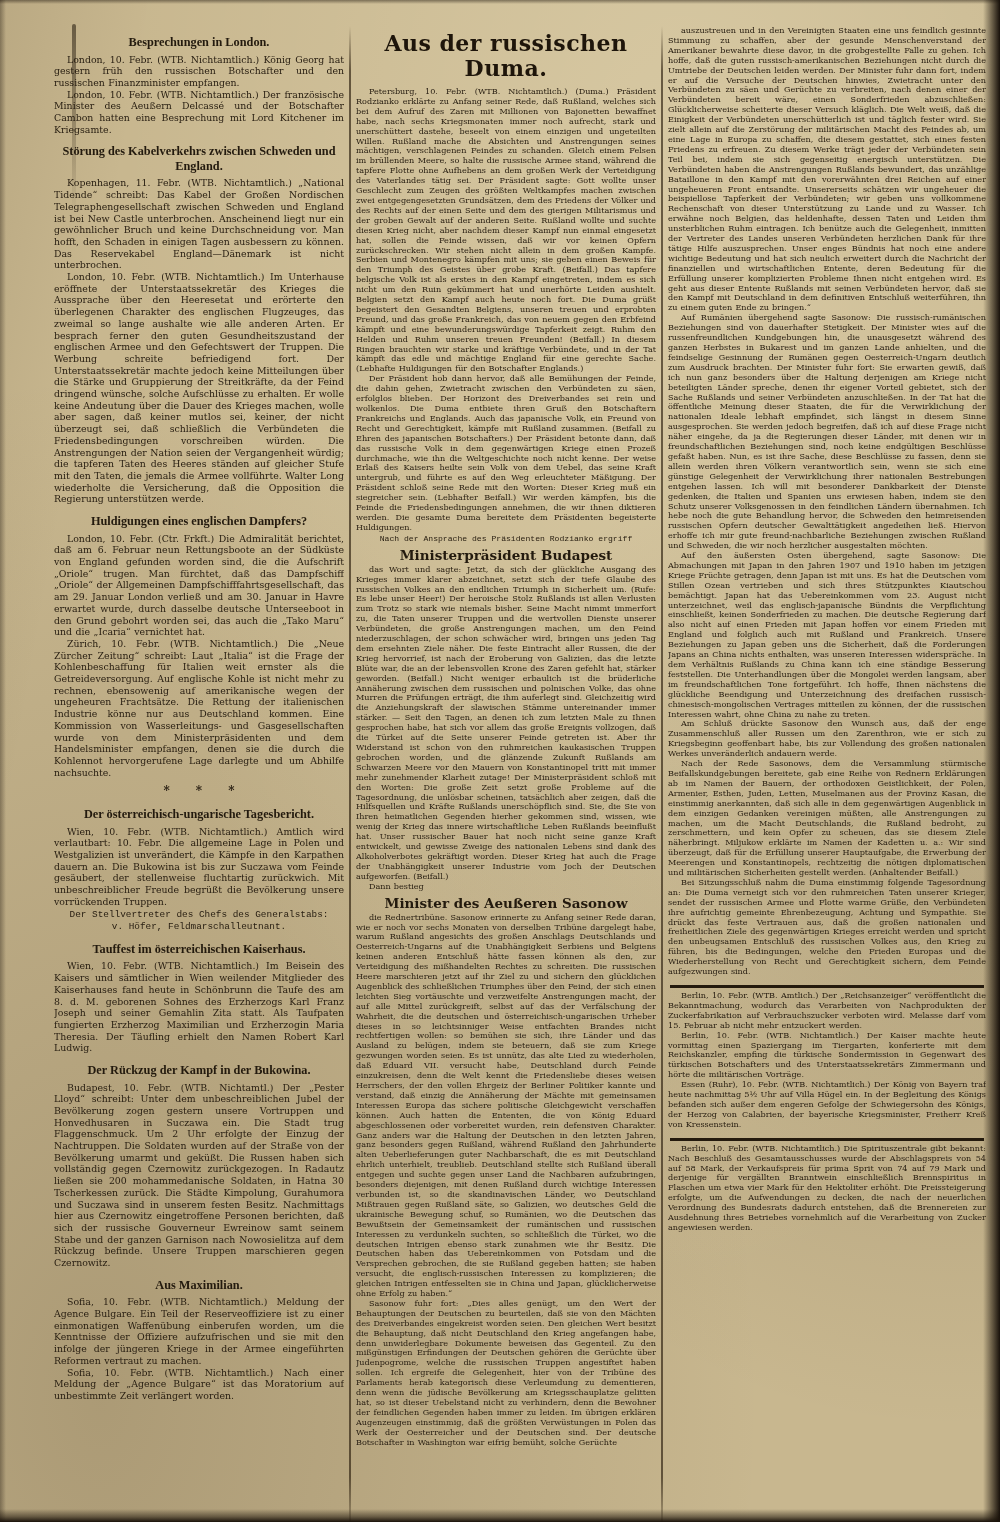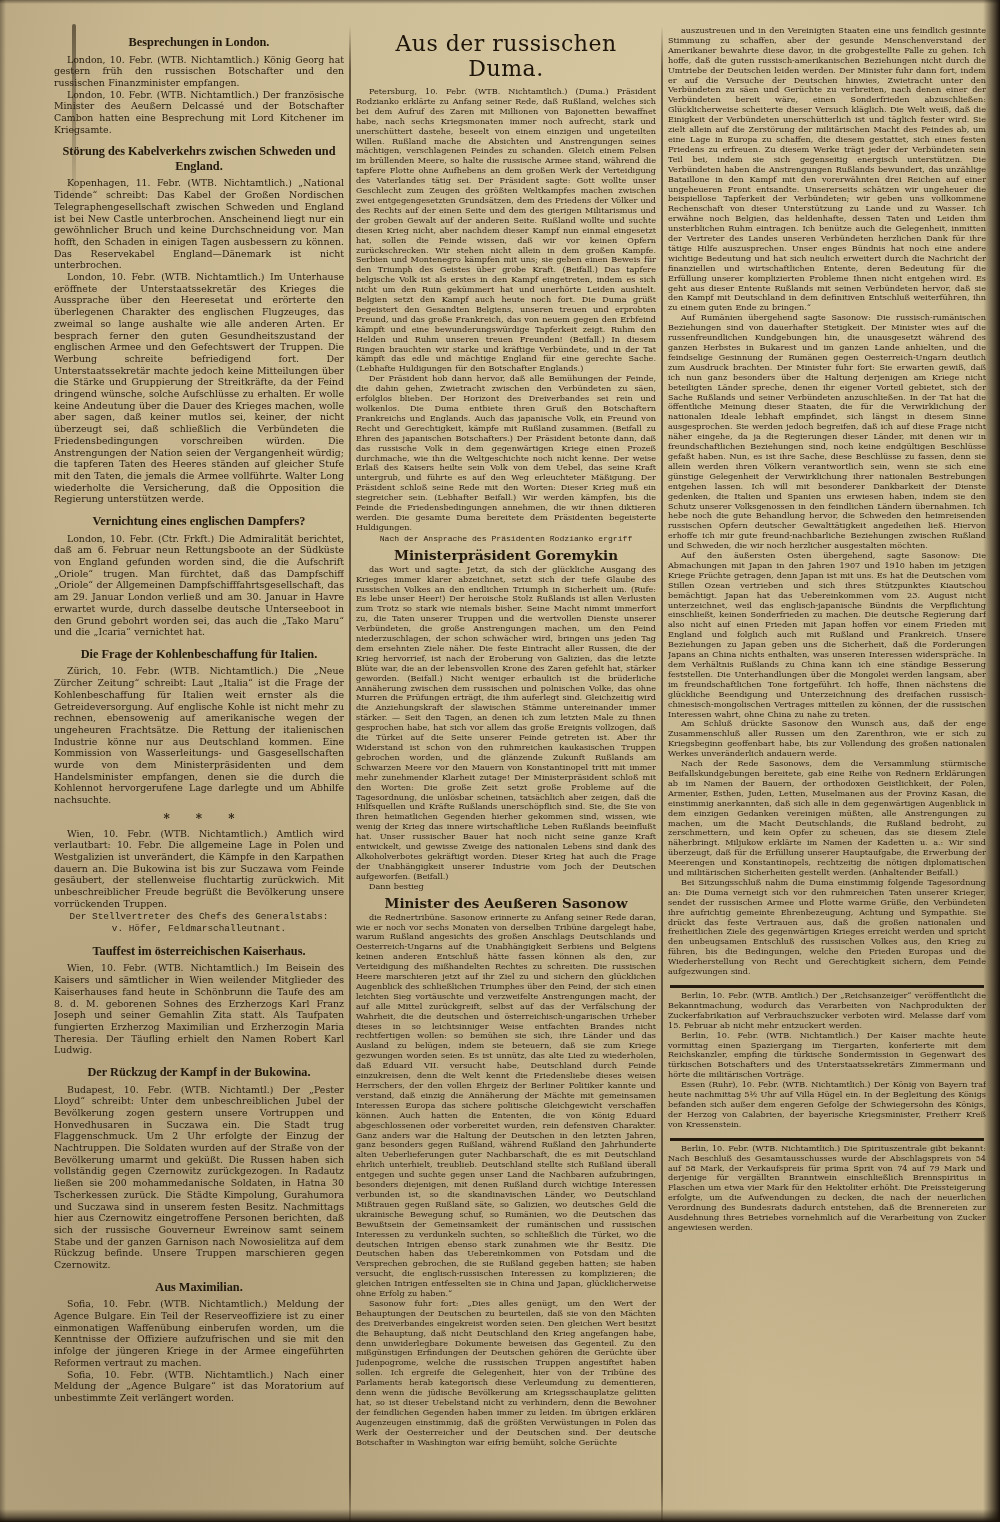--- a/index.html
+++ b/index.html
@@ -20,21 +20,21 @@
     display:flex;flex-direction:row;align-items:stretch;
     padding:26px 0 0 54px;box-sizing:border-box;
   }
   .col{overflow:hidden;}
   .col-1{width:290px;font-size:9.4px;line-height:11.7px;}
   .col-2{width:300px;font-size:8.1px;line-height:9.9px;}
   .col-3{width:318px;font-size:8.1px;line-height:9.9px;}
   .vrule{width:2px;background:linear-gradient(rgba(43,30,13,.0), rgba(43,30,13,.65) 3%, rgba(43,30,13,.65) 97%, rgba(43,30,13,.2));margin:0 5px;}
   .blk-p{text-align:justify;text-indent:13px;margin:0;word-spacing:.5px;}
   .blk-pc{text-align:center;margin:1px 0;font-family:Liberation Mono, monospace;}
-  .blk-h1{font-weight:normal;text-align:center;font-size:22px;line-height:25px;margin:5px 0 6px;color:#1e150a;letter-spacing:.5px;}
+  .blk-h1{font-weight:bold;text-align:center;font-size:22px;line-height:25px;margin:5px 0 6px;color:#1e150a;letter-spacing:.5px;}
   .col-1 .blk-h2{font-weight:bold;text-align:center;font-size:12.3px;line-height:14.5px;margin:9px 6px 4px;color:#231a0e;font-family:Liberation Serif, serif;}
   .blk-sub{font-weight:bold;text-align:center;font-size:13.5px;line-height:16px;margin:3px 0 2px;color:#231a0e;}
   .blk-stars{text-align:center;font-weight:bold;font-size:12px;letter-spacing:0;word-spacing:22px;margin:8px 0 2px;color:#2a2013;}
   .blk-rule{border:none;border-top:3px solid #241a0d;margin:8px 2px 3px;height:0;}
   
   .edge-right{position:absolute;top:0;right:0;width:17px;height:1522px;
     background:linear-gradient(to right, rgba(23,15,7,0), rgba(23,15,7,.55) 55%, #17100a);}
   .edge-bottom{position:absolute;left:0;bottom:0;width:1000px;height:13px;
     background:linear-gradient(to bottom, rgba(23,15,7,0), rgba(23,15,7,.5) 60%, #1a120a);}
   .edge-top{position:absolute;left:0;top:0;width:1000px;height:4px;
@@ -49,43 +49,43 @@
 
 <div id="paper">
   <div id="cols">
     <div class="col col-1">
         <div class="blk-h2">Besprechungen in London.</div>
         <div class="blk-p">London, 10. Febr. (WTB. Nichtamtlich.) König Georg hat gestern früh den russischen Botschafter und den russischen Finanzminister empfangen.</div>
         <div class="blk-p">London, 10. Febr. (WTB. Nichtamtlich.) Der französische Minister des Aeußern Delcassé und der Botschafter Cambon hatten eine Besprechung mit Lord Kitchener im Kriegsamte.</div>
         <div class="blk-h2">Störung des Kabelverkehrs zwischen Schweden und England.</div>
         <div class="blk-p">Kopenhagen, 11. Febr. (WTB. Nichtamtlich.) „National Tidende“ schreibt: Das Kabel der Großen Nordischen Telegraphengesellschaft zwischen Schweden und England ist bei New Castle unterbrochen. Anscheinend liegt nur ein gewöhnlicher Bruch und keine Durchschneidung vor. Man hofft, den Schaden in einigen Tagen ausbessern zu können. Das Reservekabel England—Dänemark ist nicht unterbrochen.</div>
         <div class="blk-p">London, 10. Febr. (WTB. Nichtamtlich.) Im Unterhause eröffnete der Unterstaatssekretär des Krieges die Aussprache über den Heeresetat und erörterte den überlegenen Charakter des englischen Flugzeuges, das zweimal so lange aushalte wie alle anderen Arten. Er besprach ferner den guten Gesundheitszustand der englischen Armee und den Gefechtswert der Truppen. Die Werbung schreite befriedigend fort. Der Unterstaatssekretär machte jedoch keine Mitteilungen über die Stärke und Gruppierung der Streitkräfte, da der Feind dringend wünsche, solche Aufschlüsse zu erhalten. Er wolle keine Andeutung über die Dauer des Krieges machen, wolle aber sagen, daß keiner mutlos sei, keiner, der nicht überzeugt sei, daß schließlich die Verbündeten die Friedensbedingungen vorschreiben würden. Die Anstrengungen der Nation seien der Vergangenheit würdig; die tapferen Taten des Heeres ständen auf gleicher Stufe mit den Taten, die jemals die Armee vollführte. Walter Long wiederholte die Versicherung, daß die Opposition die Regierung unterstützen werde.</div>
-        <div class="blk-h2">Vernichtung eines englischen Dampfers?</div>
+        <div class="blk-h2">Huldigungen eines englischen Dampfers?</div>
         <div class="blk-p">London, 10. Febr. (Ctr. Frkft.) Die Admiralität berichtet, daß am 6. Februar neun Rettungsboote an der Südküste von England gefunden worden sind, die die Aufschrift „Oriole“ trugen. Man fürchtet, daß das Dampfschiff „Oriole“ der Allgemeinen Dampfschifffahrtsgesellschaft, das am 29. Januar London verließ und am 30. Januar in Havre erwartet wurde, durch dasselbe deutsche Unterseeboot in den Grund gebohrt worden sei, das auch die „Tako Maru“ und die „Icaria“ vernichtet hat.</div>
-        <div class="blk-h2">Die Frage der Kohlenbeschaffung für Italien.</div>
         <div class="blk-p">Zürich, 10. Febr. (WTB. Nichtamtlich.) Die „Neue Zürcher Zeitung“ schreibt: Laut „Italia“ ist die Frage der Kohlenbeschaffung für Italien weit ernster als die Getreideversorgung. Auf englische Kohle ist nicht mehr zu rechnen, ebensowenig auf amerikanische wegen der ungeheuren Frachtsätze. Die Rettung der italienischen Industrie könne nur aus Deutschland kommen. Eine Kommission von Wasserleitungs- und Gasgesellschaften wurde von dem Ministerpräsidenten und dem Handelsminister empfangen, denen sie die durch die Kohlennot hervorgerufene Lage darlegte und um Abhilfe nachsuchte.</div>
         <div class="blk-stars">* * *</div>
+        <div class="blk-h2">Der österreichisch-ungarische Tagesbericht.</div>
         <div class="blk-p">Wien, 10. Febr. (WTB. Nichtamtlich.) Amtlich wird verlautbart: 10. Febr. Die allgemeine Lage in Polen und Westgalizien ist unverändert, die Kämpfe in den Karpathen dauern an. Die Bukowina ist bis zur Suczawa vom Feinde gesäubert, der stellenweise fluchtartig zurückwich. Mit unbeschreiblicher Freude begrüßt die Bevölkerung unsere vorrückenden Truppen.</div>
         <div class="blk-pc">Der Stellvertreter des Chefs des Generalstabs:</div>
         <div class="blk-pc">v. Höfer, Feldmarschalleutnant.</div>
         <div class="blk-h2">Tauffest im österreichischen Kaiserhaus.</div>
         <div class="blk-p">Wien, 10. Febr. (WTB. Nichtamtlich.) Im Beisein des Kaisers und sämtlicher in Wien weilender Mitglieder des Kaiserhauses fand heute in Schönbrunn die Taufe des am 8. d. M. geborenen Sohnes des Erzherzogs Karl Franz Joseph und seiner Gemahlin Zita statt. Als Taufpaten fungierten Erzherzog Maximilian und Erzherzogin Maria Theresia. Der Täufling erhielt den Namen Robert Karl Ludwig.</div>
         <div class="blk-h2">Der Rückzug der Kampf in der Bukowina.</div>
         <div class="blk-p">Budapest, 10. Febr. (WTB. Nichtamtl.) Der „Pester Lloyd“ schreibt: Unter dem unbeschreiblichen Jubel der Bevölkerung zogen gestern unsere Vortruppen und Honvedhusaren in Suczawa ein. Die Stadt trug Flaggenschmuck. Um 2 Uhr erfolgte der Einzug der Nachtruppen. Die Soldaten wurden auf der Straße von der Bevölkerung umarmt und geküßt. Die Russen haben sich vollständig gegen Czernowitz zurückgezogen. In Radautz ließen sie 200 mohammedanische Soldaten, in Hatna 30 Tscherkessen zurück. Die Städte Kimpolung, Gurahumora und Suczawa sind in unserem festen Besitz. Nachmittags hier aus Czernowitz eingetroffene Personen berichten, daß sich der russische Gouverneur Ewreinow samt seinem Stabe und der ganzen Garnison nach Nowosielitza auf dem Rückzug befinde. Unsere Truppen marschieren gegen Czernowitz.</div>
         <div class="blk-h2">Aus Maximilian.</div>
         <div class="blk-p">Sofia, 10. Febr. (WTB. Nichtamtlich.) Meldung der Agence Bulgare. Ein Teil der Reserveoffiziere ist zu einer einmonatigen Waffenübung einberufen worden, um die Kenntnisse der Offiziere aufzufrischen und sie mit den infolge der jüngeren Kriege in der Armee eingeführten Reformen vertraut zu machen.</div>
         <div class="blk-p">Sofia, 10. Febr. (WTB. Nichtamtlich.) Nach einer Meldung der „Agence Bulgare“ ist das Moratorium auf unbestimmte Zeit verlängert worden.</div>
       </div>
     <div class="vrule"></div>
     <div class="col col-2">
         <div class="blk-h1">Aus der russischen Duma.</div>
         <div class="blk-p">Petersburg, 10. Febr. (WTB. Nichtamtlich.) (Duma.) Präsident Rodzianko erklärte zu Anfang seiner Rede, daß Rußland, welches sich bei dem Aufruf des Zaren mit Millionen von Bajonetten bewaffnet habe, nach sechs Kriegsmonaten immer noch aufrecht, stark und unerschüttert dastehe, beseelt von einem einzigen und ungeteilten Willen. Rußland mache die Absichten und Anstrengungen seines mächtigen, verschlagenen Feindes zu schanden. Gleich einem Felsen im brüllenden Meere, so halte die russische Armee stand, während die tapfere Flotte ohne Aufhebens an dem großen Werk der Verteidigung des Vaterlandes tätig sei. Der Präsident sagte: Gott wollte unser Geschlecht zum Zeugen des größten Weltkampfes machen zwischen zwei entgegengesetzten Grundsätzen, dem des Friedens der Völker und des Rechts auf der einen Seite und dem des gierigen Militarismus und der groben Gewalt auf der anderen Seite. Rußland wollte und suchte diesen Krieg nicht, aber nachdem dieser Kampf nun einmal eingesetzt hat, sollen die Feinde wissen, daß wir vor keinen Opfern zurückschrecken. Wir stehen nicht allein in dem großen Kampfe. Serbien und Montenegro kämpfen mit uns; sie geben einen Beweis für den Triumph des Geistes über grobe Kraft. (Beifall.) Das tapfere belgische Volk ist als erstes in den Kampf eingetreten, indem es sich nicht um den Ruin gekümmert hat und unerhörte Leiden aushielt. Belgien setzt den Kampf auch heute noch fort. Die Duma grüßt begeistert den Gesandten Belgiens, unseren treuen und erprobten Freund, und das große Frankreich, das von neuem gegen den Erbfeind kämpft und eine bewunderungswürdige Tapferkeit zeigt. Ruhm den Helden und Ruhm unseren treuen Freunden! (Beifall.) In diesem Ringen brauchten wir starke und kräftige Verbündete, und in der Tat kämpft das edle und mächtige England für eine gerechte Sache. (Lebhafte Huldigungen für den Botschafter Englands.)</div>
         <div class="blk-p">Der Präsident hob dann hervor, daß alle Bemühungen der Feinde, die dahin gehen, Zwietracht zwischen den Verbündeten zu säen, erfolglos blieben. Der Horizont des Dreiverbandes sei rein und wolkenlos. Die Duma entbiete ihren Gruß den Botschaftern Frankreichs und Englands. Auch das japanische Volk, ein Freund von Recht und Gerechtigkeit, kämpfe mit Rußland zusammen. (Beifall zu Ehren des japanischen Botschafters.) Der Präsident betonte dann, daß das russische Volk in dem gegenwärtigen Kriege einen Prozeß durchmache, wie ihn die Weltgeschichte noch nicht kenne. Der weise Erlaß des Kaisers heilte sein Volk von dem Uebel, das seine Kraft untergrub, und führte es auf den Weg erleuchteter Mäßigung. Der Präsident schloß seine Rede mit den Worten: Dieser Krieg muß ein siegreicher sein. (Lebhafter Beifall.) Wir werden kämpfen, bis die Feinde die Friedensbedingungen annehmen, die wir ihnen diktieren werden. Die gesamte Duma bereitete dem Präsidenten begeisterte Huldigungen.</div>
         <div class="blk-pc">Nach der Ansprache des Präsidenten Rodzianko ergriff</div>
-        <div class="blk-sub">Ministerpräsident Goremykin</div>
+        <div class="blk-sub">Ministerpräsident Budapest</div>
         <div class="blk-p">das Wort und sagte: Jetzt, da sich der glückliche Ausgang des Krieges immer klarer abzeichnet, setzt sich der tiefe Glaube des russischen Volkes an den endlichen Triumph in Sicherheit um. (Rufe: Es lebe unser Heer!) Der heroische Stolz Rußlands ist allen Verlusten zum Trotz so stark wie niemals bisher. Seine Macht nimmt immerfort zu, die Taten unserer Truppen und die wertvollen Dienste unserer Verbündeten, die große Anstrengungen machen, um den Feind niederzuschlagen, der schon schwächer wird, bringen uns jeden Tag dem ersehnten Ziele näher. Die feste Eintracht aller Russen, die der Krieg hervorrief, ist nach der Eroberung von Galizien, das die letzte Blüte war, die an der lebensvollen Krone des Zaren gefehlt hat, stärker geworden. (Beifall.) Nicht weniger erbaulich ist die brüderliche Annäherung zwischen dem russischen und polnischen Volke, das ohne Murren die Prüfungen erträgt, die ihm auferlegt sind. Gleichzeitig wird die Anziehungskraft der slawischen Stämme untereinander immer stärker. — Seit den Tagen, an denen ich zum letzten Male zu Ihnen gesprochen habe, hat sich vor allem das große Ereignis vollzogen, daß die Türkei auf die Seite unserer Feinde getreten ist. Aber ihr Widerstand ist schon von den ruhmreichen kaukasischen Truppen gebrochen worden, und die glänzende Zukunft Rußlands am Schwarzen Meere vor den Mauern von Konstantinopel tritt mit immer mehr zunehmender Klarheit zutage! Der Ministerpräsident schloß mit den Worten: Die große Zeit setzt große Probleme auf die Tagesordnung, die unlösbar scheinen, tatsächlich aber zeigen, daß die Hilfsquellen und Kräfte Rußlands unerschöpflich sind. Sie, die Sie von Ihren heimatlichen Gegenden hierher gekommen sind, wissen, wie wenig der Krieg das innere wirtschaftliche Leben Rußlands beeinflußt hat. Unser russischer Bauer hat noch nicht seine ganze Kraft entwickelt, und gewisse Zweige des nationalen Lebens sind dank des Alkoholverbotes gekräftigt worden. Dieser Krieg hat auch die Frage der Unabhängigkeit unserer Industrie vom Joch der Deutschen aufgeworfen. (Beifall.)</div>
         <div class="blk-p">Dann bestieg</div>
         <div class="blk-sub">Minister des Aeußeren Sasonow</div>
         <div class="blk-p">die Rednertribüne. Sasonow erinnerte zu Anfang seiner Rede daran, wie er noch vor sechs Monaten von derselben Tribüne dargelegt habe, warum Rußland angesichts des großen Anschlags Deutschlands und Oesterreich-Ungarns auf die Unabhängigkeit Serbiens und Belgiens keinen anderen Entschluß hätte fassen können als den, zur Verteidigung des mißhandelten Rechtes zu schreiten. Die russischen Heere marschieren jetzt auf ihr Ziel zu und sichern den glücklichen Augenblick des schließlichen Triumphes über den Feind, der sich einen leichten Sieg vortäuschte und verzweifelte Anstrengungen macht, der auf alle Mittel zurückgreift, selbst auf das der Verfälschung der Wahrheit, die die deutschen und österreichisch-ungarischen Urheber dieses in so leichtsinniger Weise entfachten Brandes nicht rechtfertigen wollen: so bemühen sie sich, ihre Länder und das Ausland zu belügen, indem sie beteuern, daß sie zum Kriege gezwungen worden seien. Es ist unnütz, das alte Lied zu wiederholen, daß Eduard VII. versucht habe, Deutschland durch Feinde einzukreisen, denn die Welt kennt die Friedensliebe dieses weisen Herrschers, der den vollen Ehrgeiz der Berliner Politiker kannte und verstand, daß einzig die Annäherung der Mächte mit gemeinsamen Interessen Europa das sichere politische Gleichgewicht verschaffen können. Auch hatten die Ententen, die von König Eduard abgeschlossenen oder vorbereitet wurden, rein defensiven Charakter. Ganz anders war die Haltung der Deutschen in den letzten Jahren, ganz besonders gegen Rußland, während Rußland den Jahrhunderte alten Ueberlieferungen guter Nachbarschaft, die es mit Deutschland ehrlich unterhielt, treublieb. Deutschland stellte sich Rußland überall entgegen und suchte gegen unser Land die Nachbaren aufzubringen, besonders diejenigen, mit denen Rußland durch wichtige Interessen verbunden ist, so die skandinavischen Länder, wo Deutschland Mißtrauen gegen Rußland säte, so Galizien, wo deutsches Geld die ukrainische Bewegung schuf, so Rumänien, wo die Deutschen das Bewußtsein der Gemeinsamkeit der rumänischen und russischen Interessen zu verdunkeln suchten, so schließlich die Türkei, wo die deutschen Intrigen ebenso stark zunahmen wie ihr Besitz. Die Deutschen haben das Uebereinkommen von Potsdam und die Versprechen gebrochen, die sie Rußland gegeben hatten; sie haben versucht, die englisch-russischen Interessen zu komplizieren; die gleichen Intrigen entfesselten sie in China und Japan, glücklicherweise ohne Erfolg zu haben.“</div>
         <div class="blk-p">Sasonow fuhr fort: „Dies alles genügt, um den Wert der Behauptungen der Deutschen zu beurteilen, daß sie von den Mächten des Dreiverbandes eingekreist worden seien. Den gleichen Wert besitzt die Behauptung, daß nicht Deutschland den Krieg angefangen habe, denn unwiderlegbare Dokumente beweisen das Gegenteil. Zu den mißgünstigen Erfindungen der Deutschen gehören die Gerüchte über Judenpogrome, welche die russischen Truppen angestiftet haben sollen. Ich ergreife die Gelegenheit, hier von der Tribüne des Parlaments herab kategorisch diese Verleumdung zu dementieren, denn wenn die jüdische Bevölkerung am Kriegsschauplatze gelitten hat, so ist dieser Uebelstand nicht zu verhindern, denn die Bewohner der feindlichen Gegenden haben immer zu leiden. Im übrigen erklären Augenzeugen einstimmig, daß die größten Verwüstungen in Polen das Werk der Oesterreicher und der Deutschen sind. Der deutsche Botschafter in Washington war eifrig bemüht, solche Gerüchte</div>
       </div>
     <div class="vrule"></div>
     <div class="col col-3">
         <div class="blk-p">auszustreuen und in den Vereinigten Staaten eine uns feindlich gesinnte Stimmung zu schaffen, aber der gesunde Menschenverstand der Amerikaner bewahrte diese davor, in die grobgestellte Falle zu gehen. Ich hoffe, daß die guten russisch-amerikanischen Beziehungen nicht durch die Umtriebe der Deutschen leiden werden. Der Minister fuhr dann fort, indem er auf die Versuche der Deutschen hinwies, Zwietracht unter den Verbündeten zu säen und Gerüchte zu verbreiten, nach denen einer der Verbündeten bereit wäre, einen Sonderfrieden abzuschließen: Glücklicherweise scheiterte dieser Versuch kläglich. Die Welt weiß, daß die Einigkeit der Verbündeten unerschütterlich ist und täglich fester wird. Sie zielt allein auf die Zerstörung der militärischen Macht des Feindes ab, um eine Lage in Europa zu schaffen, die diesem gestattet, sich eines festen Friedens zu erfreuen. Zu diesem Werke trägt jeder der Verbündeten sein Teil bei, indem sie sich gegenseitig energisch unterstützen. Die Verbündeten haben die Anstrengungen Rußlands bewundert, das unzählige Bataillone in den Kampf mit den vorerwähnten drei Reichen auf einer ungeheueren Front entsandte. Unsererseits schätzen wir ungeheuer die beispiellose Tapferkeit der Verbündeten; wir geben uns vollkommene Rechenschaft von dieser Unterstützung zu Lande und zu Wasser. Ich erwähne noch Belgien, das heldenhafte, dessen Taten und Leiden ihm unsterblichen Ruhm eintragen. Ich benütze auch die Gelegenheit, inmitten der Vertreter des Landes unseren Verbündeten herzlichen Dank für ihre tätige Hilfe auszusprechen. Unser enges Bündnis hat noch eine andere wichtige Bedeutung und hat sich neulich erweitert durch die Nachricht der finanziellen und wirtschaftlichen Entente, deren Bedeutung für die Erfüllung unserer komplizierten Probleme Ihnen nicht entgehen wird. Es geht aus dieser Entente Rußlands mit seinen Verbündeten hervor, daß sie den Kampf mit Deutschland in dem definitiven Entschluß weiterführen, ihn zu einem guten Ende zu bringen.“</div>
         <div class="blk-p">Auf Rumänien übergehend sagte Sasonow: Die russisch-rumänischen Beziehungen sind von dauerhafter Stetigkeit. Der Minister wies auf die russenfreundlichen Kundgebungen hin, die unausgesetzt während des ganzen Herbstes in Bukarest und im ganzen Lande anhielten, und die feindselige Gesinnung der Rumänen gegen Oesterreich-Ungarn deutlich zum Ausdruck brachten. Der Minister fuhr fort: Sie erwarten gewiß, daß ich nun ganz besonders über die Haltung derjenigen am Kriege nicht beteiligten Länder spreche, denen ihr eigener Vorteil gebietet, sich der Sache Rußlands und seiner Verbündeten anzuschließen. In der Tat hat die öffentliche Meinung dieser Staaten, die für die Verwirklichung der nationalen Ideale lebhaft empfindet, sich längst in diesem Sinne ausgesprochen. Sie werden jedoch begreifen, daß ich auf diese Frage nicht näher eingehe, da ja die Regierungen dieser Länder, mit denen wir in freundschaftlichen Beziehungen sind, noch keine endgültigen Beschlüsse gefaßt haben. Nun, es ist ihre Sache, diese Beschlüsse zu fassen, denn sie allein werden ihren Völkern verantwortlich sein, wenn sie sich eine günstige Gelegenheit der Verwirklichung ihrer nationalen Bestrebungen entgehen lassen. Ich will mit besonderer Dankbarkeit der Dienste gedenken, die Italien und Spanien uns erwiesen haben, indem sie den Schutz unserer Volksgenossen in den feindlichen Ländern übernahmen. Ich hebe noch die gute Behandlung hervor, die Schweden den heimreisenden russischen Opfern deutscher Gewalttätigkeit angedeihen ließ. Hiervon erhoffe ich mir gute freund-nachbarliche Beziehungen zwischen Rußland und Schweden, die wir noch herzlicher ausgestalten möchten.</div>

